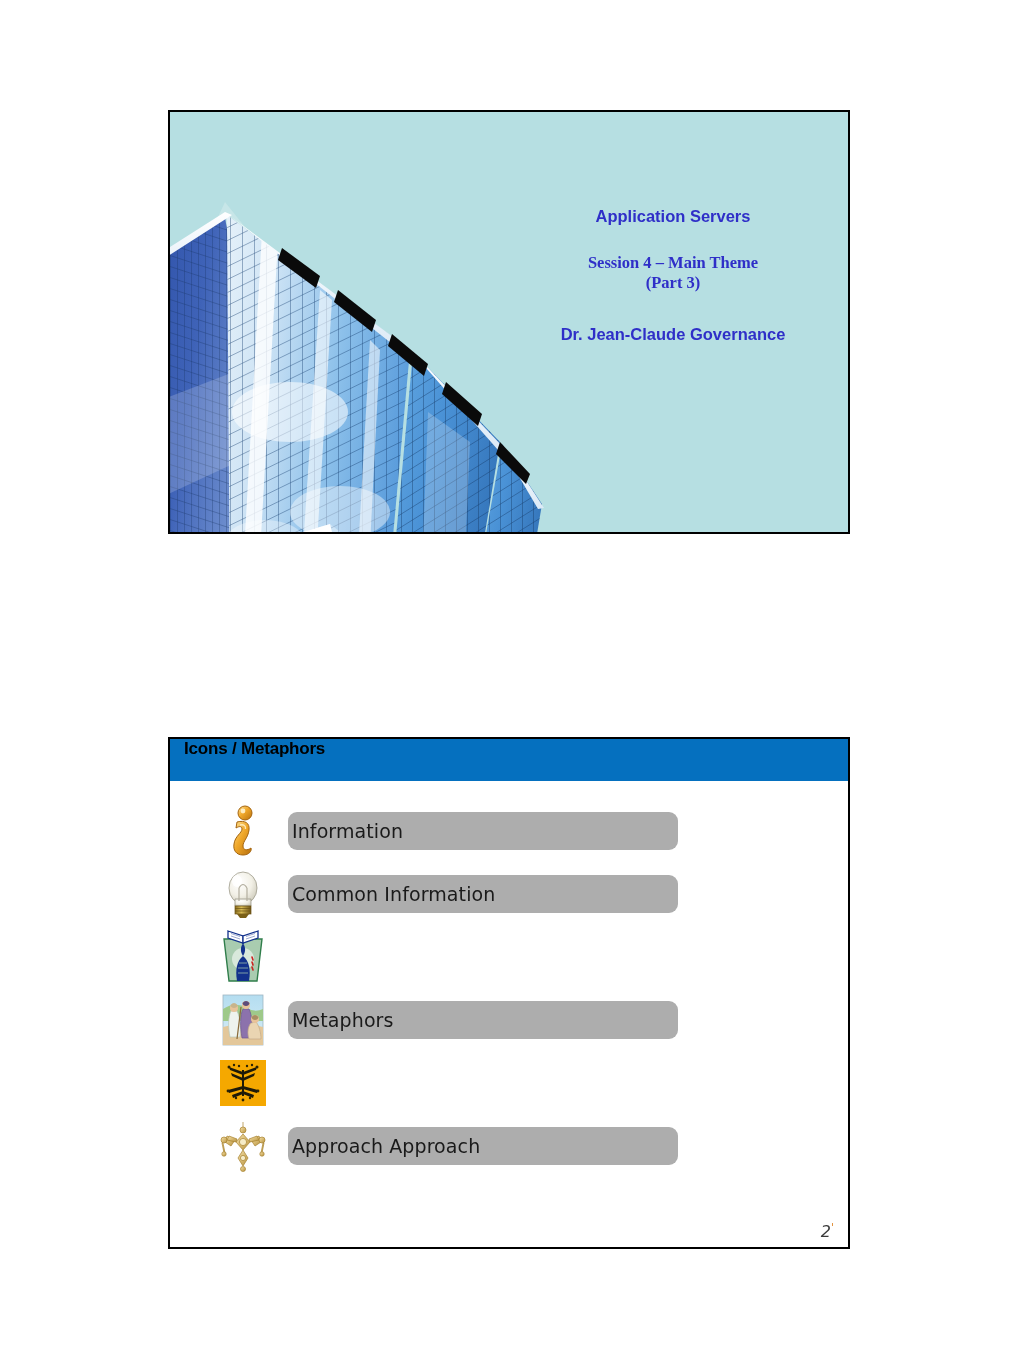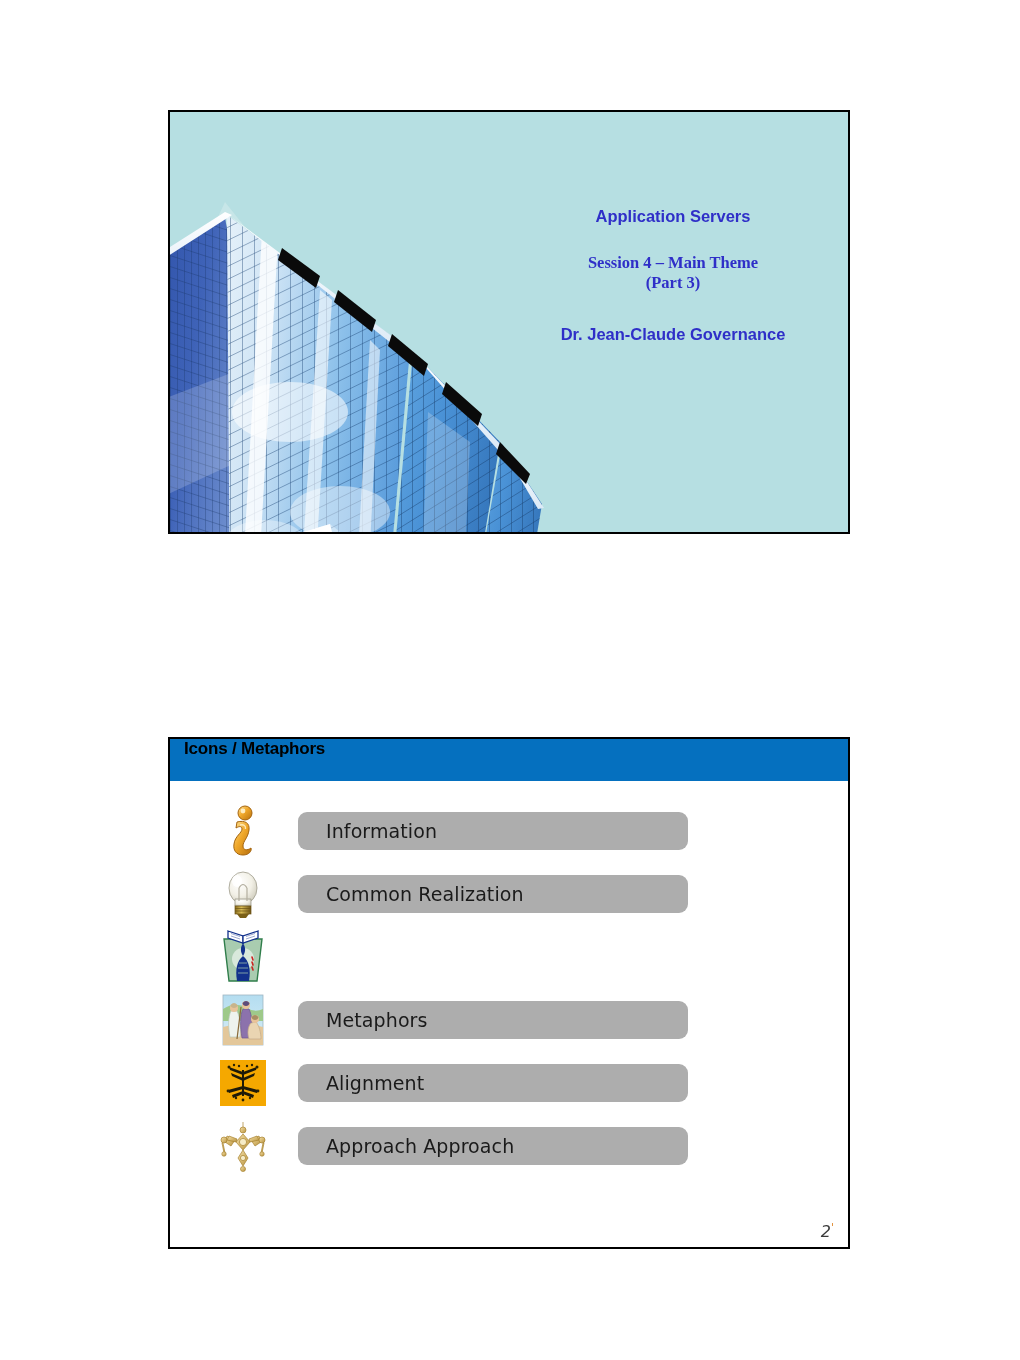--- a/index.html
+++ b/index.html
@@ -106,24 +106,24 @@
     flex: 0 0 auto;
   }
   .icon-cell svg { display: block; }
   .label-pill {
     background: #adadad;
     border-radius: 9px;
     height: 38px;
     width: 390px;
     display: flex;
     align-items: center;
-    padding: 0 0 0 28px;
+    padding: 0 0 0 4px;
     box-sizing: border-box;
     flex: 0 0 auto;
-    margin-left: 24px;
+    margin-left: 14px;
   }
   .label-pill span {
     font-family: "DejaVu Sans", sans-serif;
     font-size: 19px;
     color: #1a1a1a;
     white-space: nowrap;
     letter-spacing: 0.1px;
   }
   .page-number {
     position: absolute;
@@ -310,21 +310,21 @@
           <path d="M11 31 L11 38 L27 38 L27 31 Z" fill="url(#bulbG)" stroke="#9d9a8a" stroke-width="0.8"></path>
           <ellipse cx="13" cy="13" rx="5" ry="6" fill="#ffffff" opacity="0.85"></ellipse>
           <path d="M15 33 L15 20 M23 33 L23 20" stroke="#b3afa0" stroke-width="1.2" fill="none"></path>
           <path d="M15 20 Q19 13 23 20" stroke="#b3afa0" stroke-width="1.1" fill="none"></path>
           <rect x="11" y="38" width="16" height="8" fill="url(#baseG)" stroke="#6b5214" stroke-width="0.7"></rect>
           <path d="M11 40.5 H27 M11 43 H27" stroke="#6b5214" stroke-width="0.7"></path>
           <path d="M13 46 L25 46 L22 50 L16 50 Z" fill="#7a5f18"></path>
         </svg>
       </div>
       <div class="label-pill">
-        <span>Common Realization</span>
+        <span>Common Information</span>
       </div>
     </div>
 
     <div class="icon-row">
       <div class="icon-cell">
         <svg width="48" height="56" viewBox="0 0 48 56">
           <path d="M5 10 L43 10 L38 52 L10 52 Z" fill="#a9ccb0" stroke="#2f7d4a" stroke-width="1.4"></path>
           <circle cx="24" cy="30" r="11" fill="#ffffff" opacity="0.55"></circle>
           <path d="M18 52 C16 40 18 32 24 27 C30 32 32 40 30 52 Z" fill="#12318c"></path>
           <path d="M24 27 C22 24 21 20 23 16 L25 16 C27 20 26 24 24 27 Z" fill="#12318c"></path>
@@ -393,23 +393,20 @@
               <circle cx="32" cy="5" r="1.2"></circle>
             <circle cx="19" cy="6" r="1.2"></circle>
               <circle cx="27" cy="6" r="1.2"></circle>
             <circle cx="8" cy="31" r="1.4"></circle>
               <circle cx="38" cy="31" r="1.4"></circle>
             <circle cx="16" cy="38" r="1.2"></circle>
               <circle cx="30" cy="38" r="1.2"></circle>
             <circle cx="23" cy="40" r="1.4"></circle>
           </g>
         </svg>
-      </div>
-      <div class="label-pill">
-        <span>Alignment</span>
       </div>
     </div>
 
     <div class="icon-row">
       <div class="icon-cell">
         <svg width="52" height="52" viewBox="0 0 52 52">
           <defs>
             <linearGradient id="ornG" x1="0" y1="0" x2="1" y2="1">
               <stop offset="0" stop-color="#f3e0b0"></stop>
               <stop offset="0.5" stop-color="#d9bb72"></stop>

